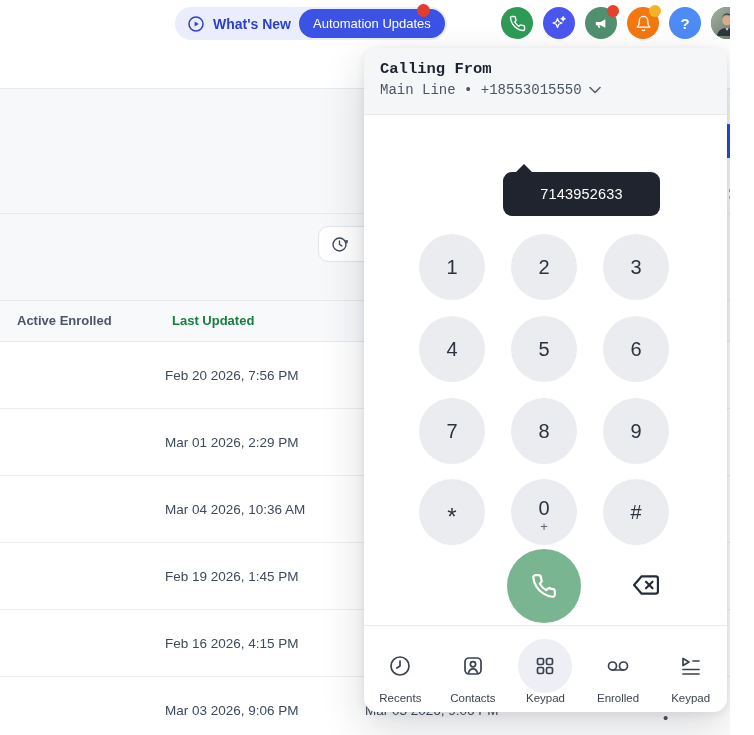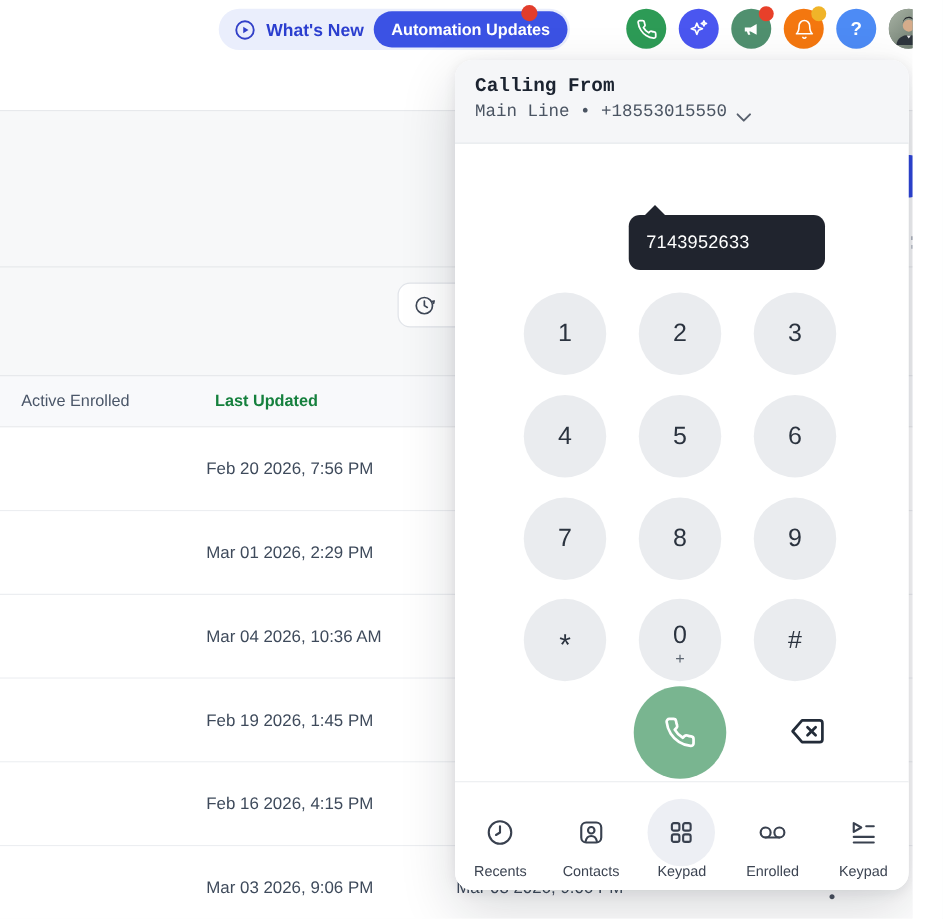--- a/index.html
+++ b/index.html
@@ -6,54 +6,54 @@
   .screen{position:relative;width:730px;height:735px;overflow:hidden;background:#fff;
           font-family:"Liberation Sans",sans-serif;-webkit-font-smoothing:antialiased;}
   
   .topbar{position:absolute;left:0;top:0;width:754px;height:88px;background:#fff;
           border-bottom:1px solid #e7e9ec;z-index:1;}
   .content-bg{position:absolute;left:0;top:89px;width:754px;height:646px;background:#f7f8f9;z-index:0;}
   .band-divider{position:absolute;left:0;top:213px;width:754px;height:1px;background:#e7e9ec;z-index:1;}
   .whatsnew-pill{position:absolute;left:175px;top:7px;height:33px;border-radius:17px;background:#eaeefc;
           display:flex;align-items:center;padding:0 2px 0 12px;gap:8px;z-index:2;}
   .whatsnew-label{font-size:14px;font-weight:700;color:#2b3ecf;white-space:nowrap;}
-  .auto-badge{height:29px;border-radius:15px;background:#3b52e4;color:#fff;font-size:13px;font-weight:700;
+  .auto-badge{height:29px;border-radius:15px;background:#3b52e4;color:#fff;font-size:13px;font-weight:400;
           display:flex;align-items:center;padding:0 14px;white-space:nowrap;}
   .red-dot{position:absolute;left:417px;top:4px;width:13px;height:13px;border-radius:50%;background:#e23d2c;z-index:3;}
   .top-icons{position:absolute;left:501px;top:7px;display:flex;gap:10px;z-index:2;}
   .cbtn{width:32px;height:32px;border-radius:50%;display:flex;align-items:center;justify-content:center;position:relative;}
   .cbtn svg{display:block;}
   .mini-badge{position:absolute;right:-2px;top:-2px;width:12px;height:12px;border-radius:50%;}
   .help-q{color:#fff;font-size:15px;font-weight:700;}
   
   .history-btn{position:absolute;left:318px;top:226px;width:130px;height:36px;background:#fff;
           border:1px solid #e1e4e9;border-radius:10px;display:flex;align-items:center;padding-left:11px;z-index:2;box-sizing:border-box;}
   .blue-frag{position:absolute;left:716px;top:124px;width:20px;height:34px;background:#2f47dc;border-radius:8px;z-index:2;}
   .frag-mark1{position:absolute;left:729px;top:189px;width:13px;height:3px;background:#9aa2ad;z-index:2;}
   .frag-mark2{position:absolute;left:729px;top:196px;width:10px;height:3px;background:#b0b6bf;z-index:2;}
   .white-frag-btn{position:absolute;left:741px;top:228px;width:24px;height:34px;background:#fff;
           border:1px solid #e1e4e9;border-radius:8px;z-index:2;box-sizing:border-box;}
   
   .table-card{position:absolute;left:0;top:300px;width:731px;z-index:1;}
   .t-header{height:42px;background:#f8f9fb;border-top:1px solid #e7e9ec;border-bottom:1px solid #e7e9ec;
           position:relative;box-sizing:border-box;}
-  .t-header .h1{position:absolute;left:17px;top:0;line-height:40px;font-size:13px;font-weight:400;color:#4a5668;}
+  .t-header .h1{position:absolute;left:17px;top:0;line-height:40px;font-size:13px;font-weight:700;color:#4a5668;}
   .t-header .h2{position:absolute;left:172px;top:0;line-height:40px;font-size:13px;font-weight:700;color:#15803d;}
   .t-row{height:67px;background:#fff;border-bottom:1px solid #eceef1;position:relative;box-sizing:border-box;}
   .t-row .date{position:absolute;left:165px;top:50%;transform:translateY(-50%);font-size:13.5px;color:#3e4a5b;}
   .t-row .date3{position:absolute;left:365px;top:50%;transform:translateY(-50%);font-size:13.5px;color:#3e4a5b;}
   .t-row .dotcell{position:absolute;left:663px;top:32px;font-size:15px;color:#49515f;}
   
   .dialer{position:absolute;left:364px;top:48px;width:363px;height:664px;background:#fff;border-radius:14px;
           box-shadow:0 16px 44px rgba(18,25,38,.16),0 2px 10px rgba(18,25,38,.08);z-index:10;overflow:hidden;}
   .d-header{height:67px;background:#f5f6f8;border-bottom:1px solid #e8eaed;padding:12px 16px;box-sizing:border-box;font-family:Liberation Mono, monospace;}
   .d-title{font-size:15.5px;font-weight:700;color:#1b2330;}
-  .d-line{margin-top:4px;font-size:14px;color:#4a5462;display:flex;align-items:flex-end;gap:7px;}
+  .d-line{margin-top:4px;font-size:14px;color:#4a5462;display:flex;align-items:center;gap:7px;}
   .tooltip{position:absolute;left:139px;top:124px;min-width:157px;height:44px;background:#20242e;border-radius:9px;
-          color:#fff;font-size:14.5px;font-weight:500;letter-spacing:.2px;line-height:44px;padding:0 14px;box-sizing:border-box;}
+          color:#fff;font-size:14.5px;font-weight:500;letter-spacing:.2px;line-height:44px;padding:0 14px;box-sizing:border-box;text-align:center;}
   .tooltip::before{content:"";position:absolute;left:12px;top:-8px;border-left:9px solid transparent;
           border-right:9px solid transparent;border-bottom:9px solid #20242e;}
   .key{position:absolute;width:66px;height:66px;border-radius:50%;background:#eaecef;color:#2b333f;
           display:flex;align-items:center;justify-content:center;font-size:20px;cursor:pointer;}
   .key.star span{font-size:24px;transform:translateY(5px);}
   .key.zero{flex-direction:column;}
   .key.zero .main{line-height:20px;transform:translateY(3px);}
   .key.zero .sub{font-size:13px;color:#5c6571;line-height:14px;transform:translateY(5px);}
   .call-btn{position:absolute;left:143px;top:501px;width:74px;height:74px;border-radius:50%;background:#79b590;
           display:flex;align-items:center;justify-content:center;cursor:pointer;}

